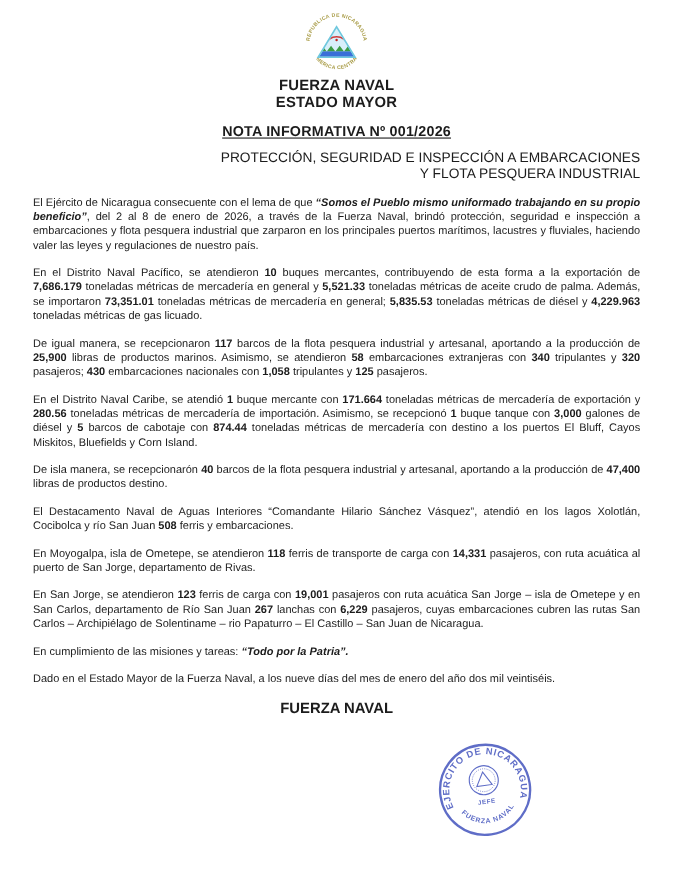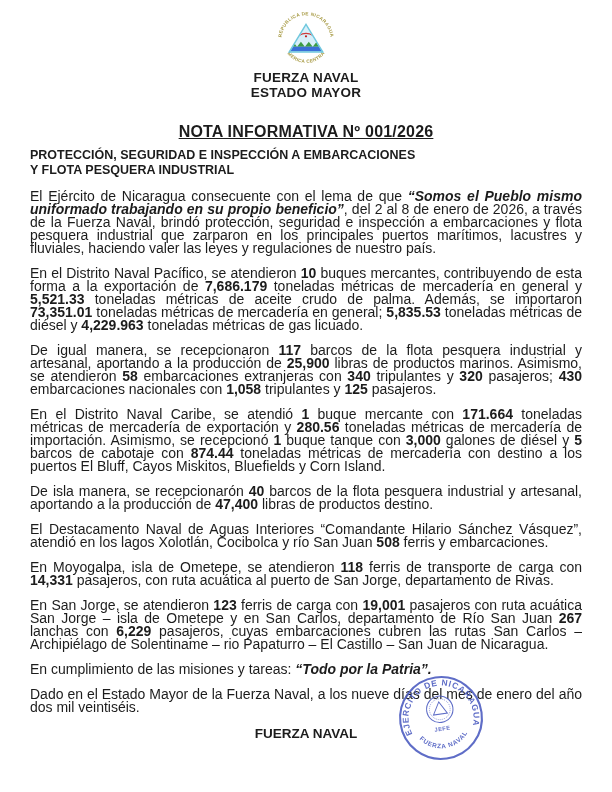--- a/index.html
+++ b/index.html
@@ -11,26 +11,26 @@
     font-family:"Liberation Sans", sans-serif;
     color:#1c1c1c;
     box-sizing:border-box;
     padding:12px 30px 0 30px;
     overflow:hidden;
   }
   .emblem { display:block; margin:0 auto; width:58px; height:56px; }
   .org-line { text-align:center; font-weight:bold; font-size:13.5px; line-height:15px; letter-spacing:.2px; }
   .org-block { margin-top:2px; }
   .note-number {
-    text-align:center; font-weight:bold; font-size:16px; line-height:15px;
-    text-decoration:underline; margin-top:24px; letter-spacing:.2px;
+    text-align:center; font-weight:bold; font-size:13px; line-height:15px;
+    text-decoration:underline; margin-top:12px; letter-spacing:.2px;
   }
-  .doc-title { text-align:left; font-weight:bold; font-size:12.5px; line-height:15px; margin-top:9px; }
+  .doc-title { text-align:right; font-weight:normal; font-size:12.5px; line-height:15px; margin-top:9px; }
   .body-text { margin-top:12px; }
-  .para { margin:0 0 12px 0; font-size:14px; line-height:13px; text-align:justify; }
+  .para { margin:0 0 12px 0; font-size:10px; line-height:13px; text-align:justify; }
   .para .b { font-weight:bold; }
   .para .i { font-style:italic; }
   .signature { text-align:center; font-weight:bold; font-size:13.5px; line-height:15.5px; margin-top:2px; }
   .seal {
     position:absolute; left:397px; top:674px;
     width:88px; height:88px;
     transform:rotate(-8deg);
     opacity:.9;
   }
   .seal text { font-family:"Liberation Sans", sans-serif; font-weight:bold; }

